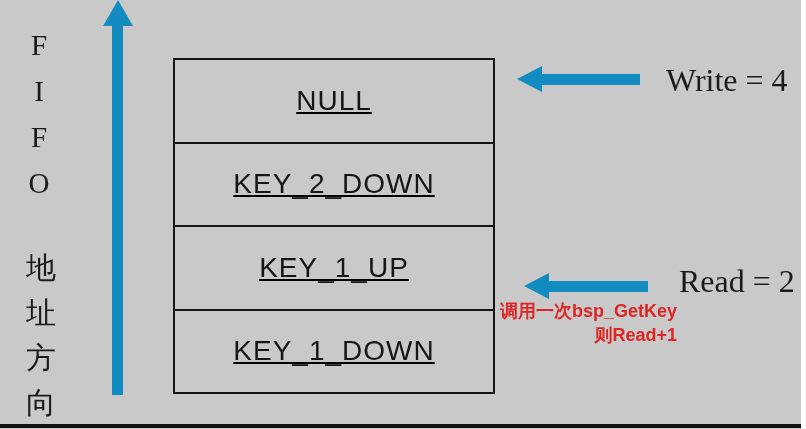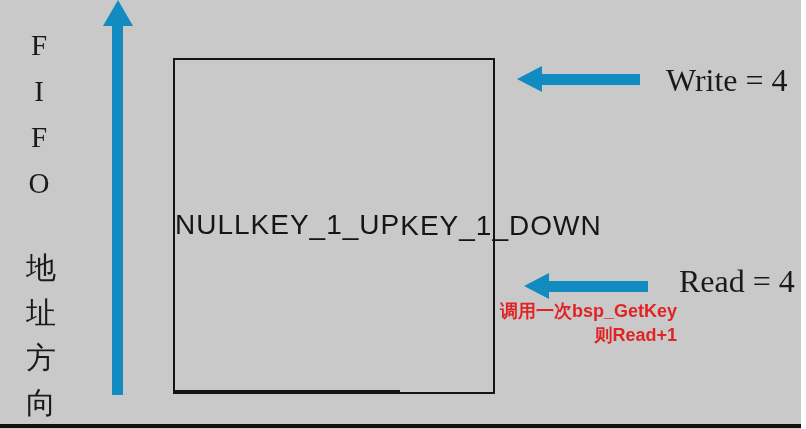--- a/index.html
+++ b/index.html
@@ -33,22 +33,23 @@
     position:absolute;left:103px;top:0;width:0;height:0;
     border-left:15px solid transparent;
     border-right:15px solid transparent;
     border-bottom:26px solid #128cc0;
   }
 
   
   .fifo-table{
     position:absolute;left:173px;top:58px;width:318px;height:332px;
     border:2px solid #141414;
-    display:flex;flex-direction:row;
+    display:flex;flex-direction:column;
     background:#c9c9c9;
+    text-decoration:underline;
   }
   .fifo-row{
     flex:1;display:flex;align-items:center;justify-content:center;
     border-bottom:2px solid #141414;
     font-size:28px;letter-spacing:1px;color:#151515;
     font-weight:500;
   }
   .fifo-row:last-child{border-bottom:none;}
 
   
@@ -107,31 +108,32 @@
     <div class="ch">址</div>
     <div class="ch">方</div>
     <div class="ch">向</div>
   </div>
 
   <div class="v-arrow-shaft"></div>
   <div class="v-arrow-head"></div>
 
   <div class="fifo-table">
     <div class="fifo-row">NULL</div>
+    <div class="fifo-row">KEY_2_DOWN</div>
     <div class="fifo-row">KEY_1_UP</div>
     <div class="fifo-row">KEY_1_DOWN</div>
   </div>
 
   <div class="h-arrow-shaft" id="write-shaft"></div>
   <div class="h-arrow-head" id="write-head"></div>
   <div class="ptr-label" id="write-label">Write = 4</div>
 
   <div class="h-arrow-shaft" id="read-shaft"></div>
   <div class="h-arrow-head" id="read-head"></div>
-  <div class="ptr-label" id="read-label">Read = 4</div>
+  <div class="ptr-label" id="read-label">Read = 2</div>
 
   <div class="annotation">
     <div>调用一次bsp_GetKey</div>
     <div>则Read+1</div>
   </div>
 
   <div class="bottom-bar"></div>
   <div class="right-strip"></div>
 </div>
 

